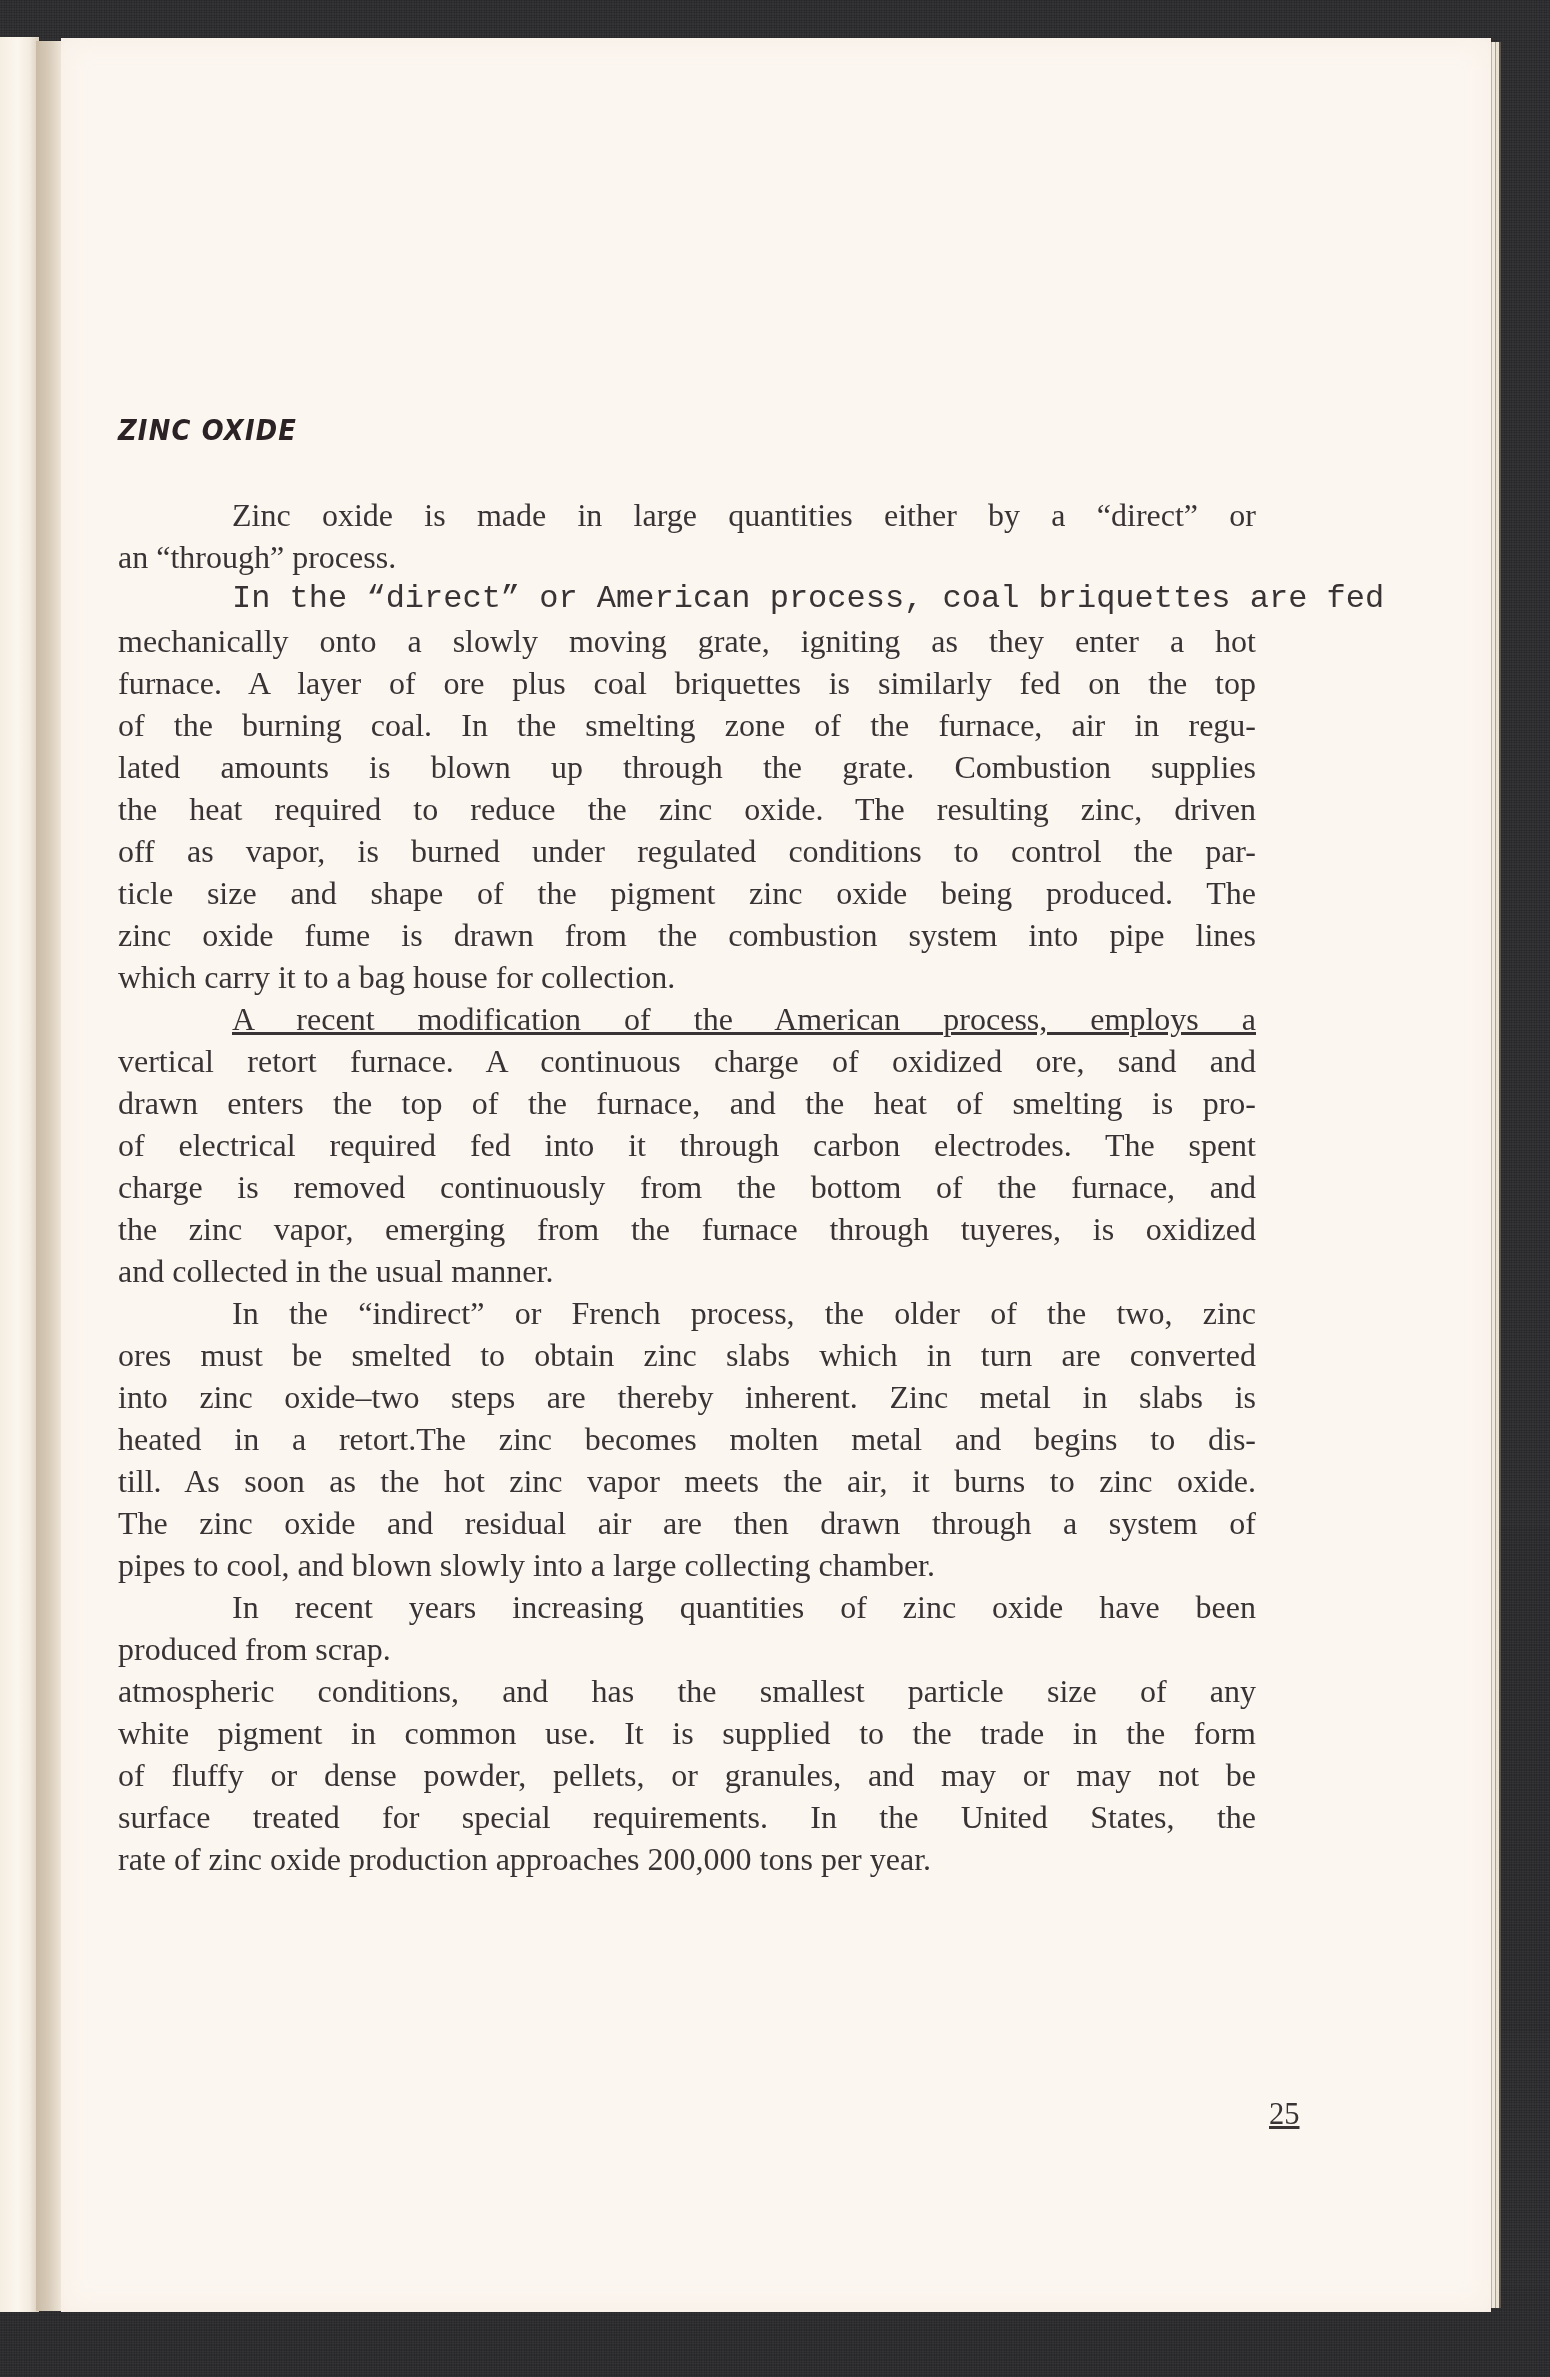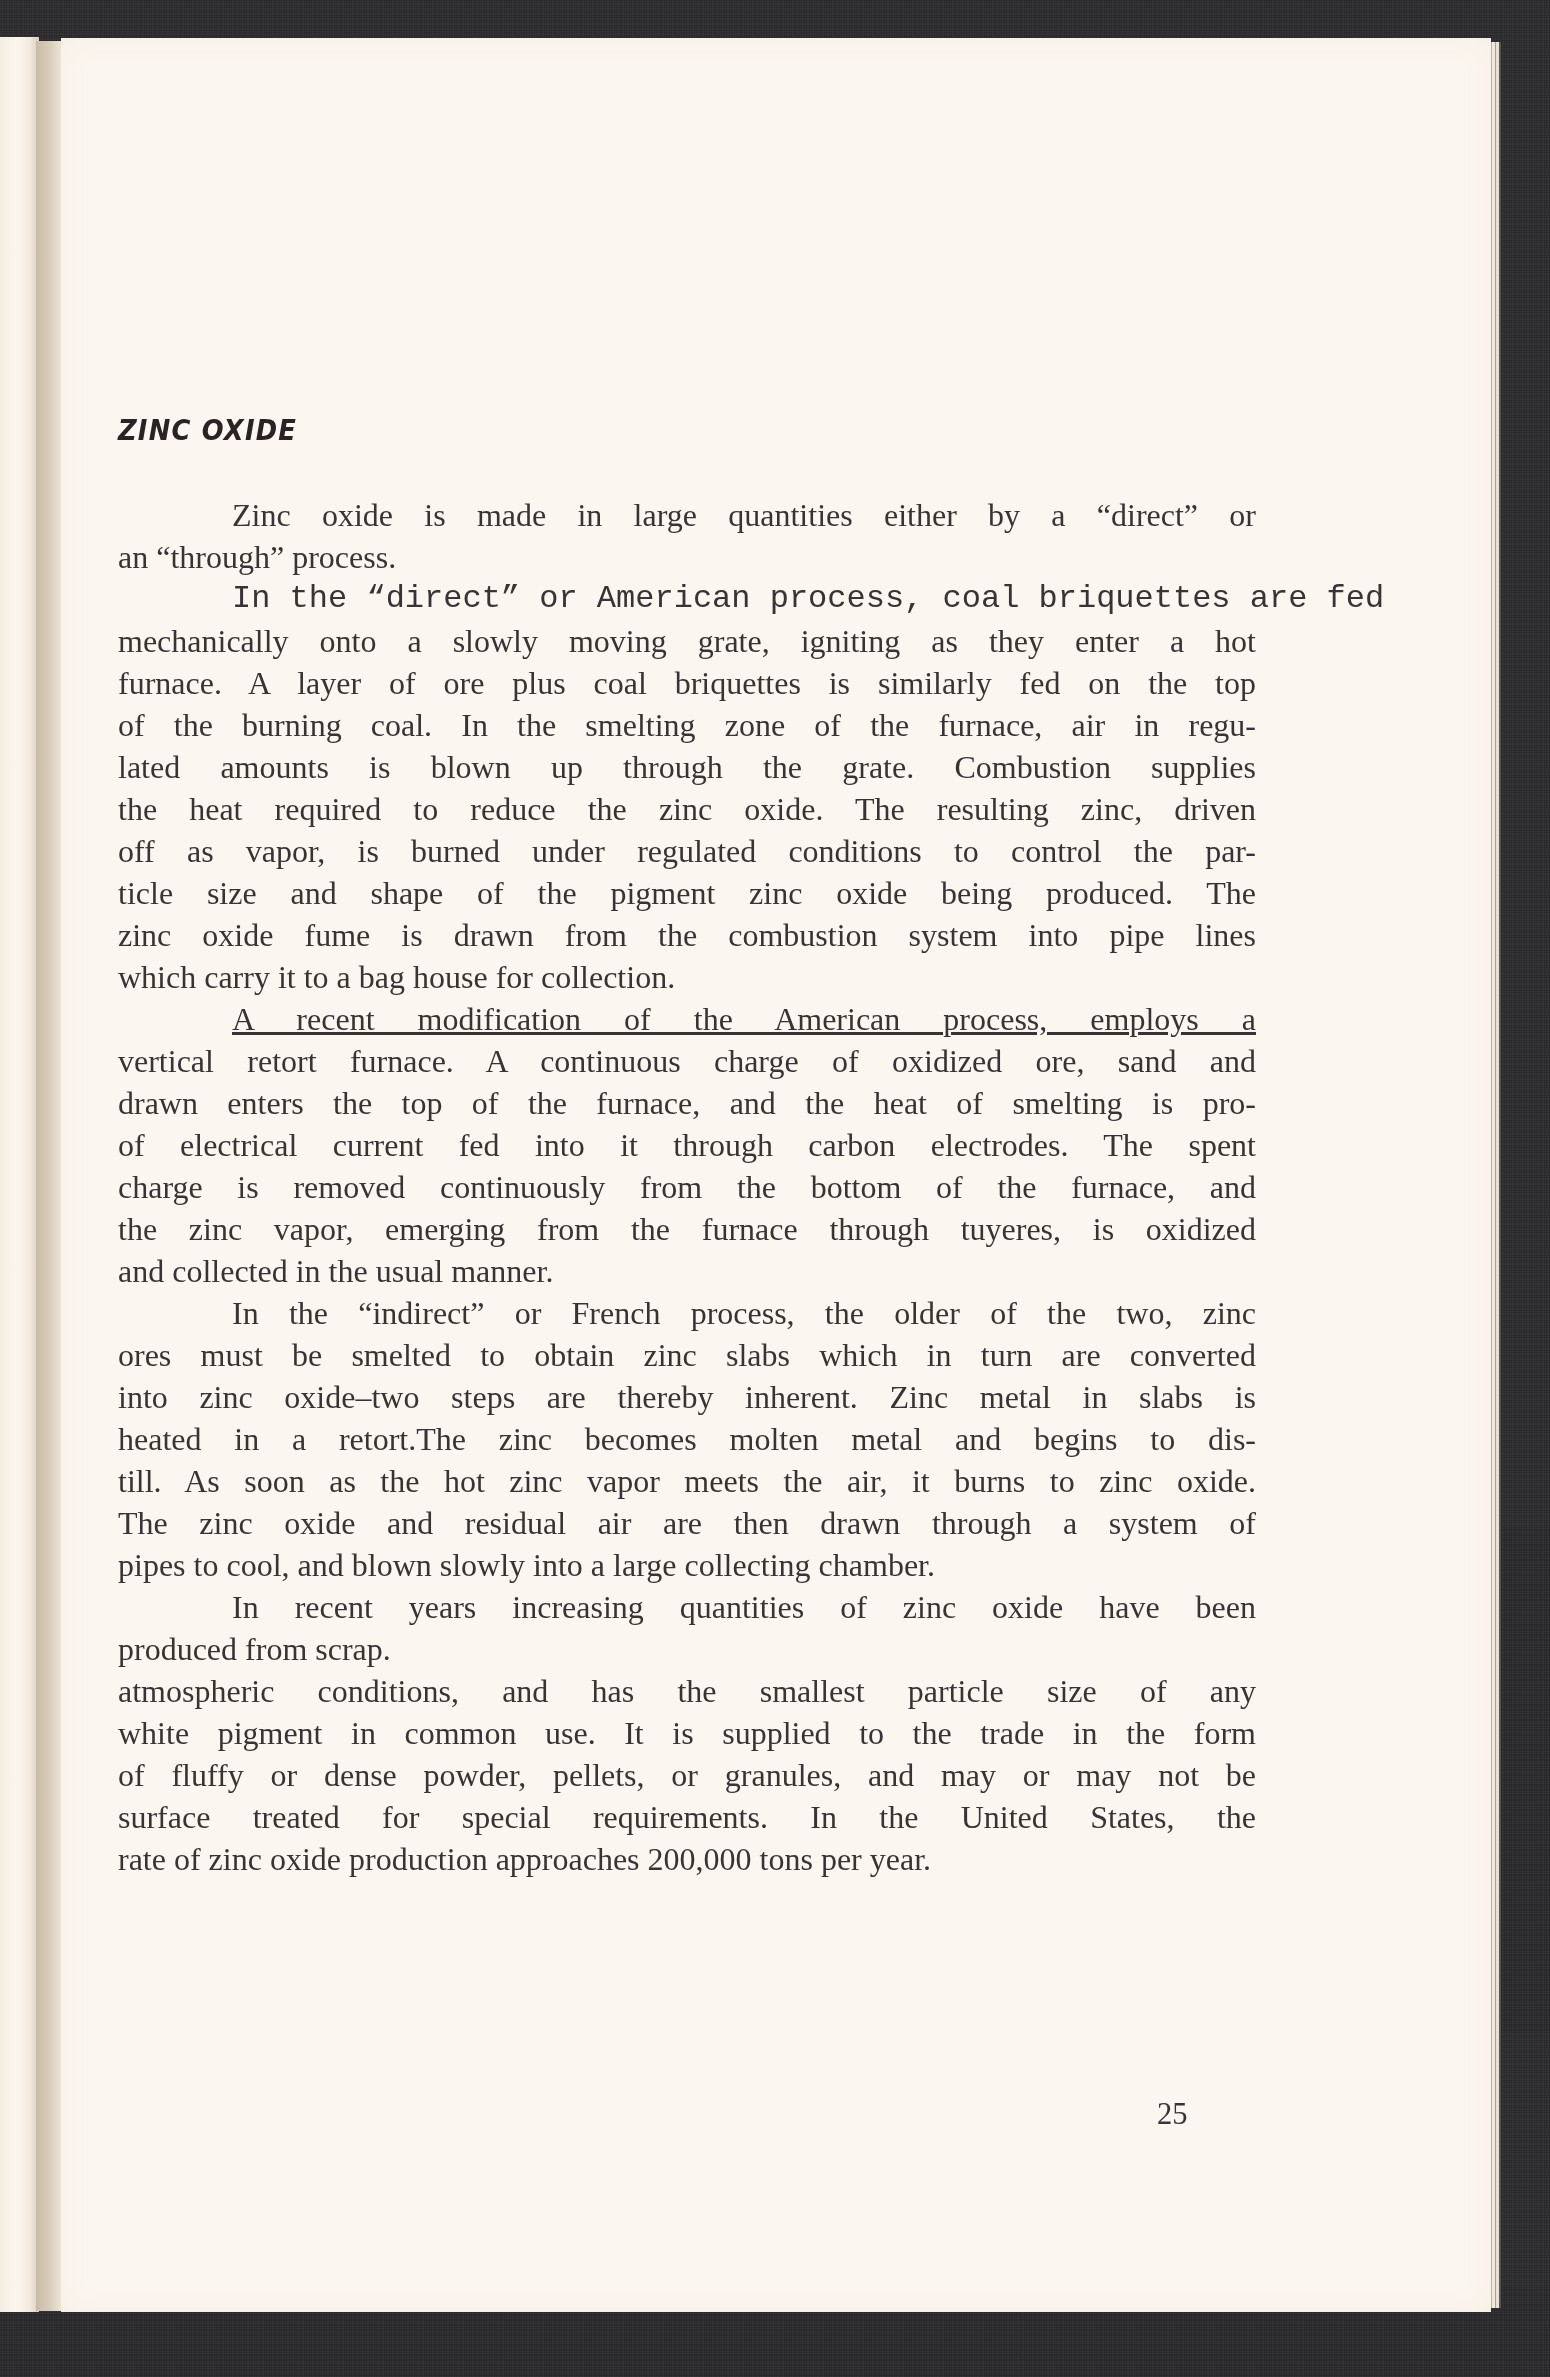--- a/index.html
+++ b/index.html
@@ -42,22 +42,22 @@
       transform: scaleX(0.92); transform-origin: left;
     }
     .body-text {
       position: absolute; left: 118px; top: 494px; width: 1138px;
       color: #3a3335;
       font-size: 32px; line-height: 42px;
     }
     .line { display: block; text-align: justify; text-align-last: justify; white-space: nowrap; }
     .line.last { text-align-last: left; }
     .page-number {
-      position: absolute; left: 1157px; top: 2097px;
-      font-size: 30.5px; color: #3a3335;
+      position: absolute; left: 1269px; top: 2097px;
+      font-size: 30.5px; color: #3a3335; text-decoration: underline;
     }
   </style>
 </head>
 <body>
 
 <div class="cloth"></div>
 <div class="left-page"></div>
 <div class="spine-shadow"></div>
 <div class="page"></div>
 <div class="page-edges"></div>
@@ -78,21 +78,21 @@
       <span class="line">the heat required to reduce the zinc oxide. The resulting zinc, driven</span>
       <span class="line">off as vapor, is burned under regulated conditions to control the par-</span>
       <span class="line">ticle size and shape of the pigment zinc oxide being produced. The</span>
       <span class="line">zinc oxide fume is drawn from the combustion system into pipe lines</span>
       <span class="line last">which carry it to a bag house for collection.</span>
     </div>
     <div class="para-block">
       <span class="line" style="padding-left: 114px; text-decoration: underline;">A recent modification of the American process, employs a</span>
       <span class="line">vertical retort furnace. A continuous charge of oxidized ore, sand and</span>
       <span class="line">drawn enters the top of the furnace, and the heat of smelting is pro-</span>
-      <span class="line">of electrical current fed into it through carbon electrodes. The spent</span>
+      <span class="line">of electrical required fed into it through carbon electrodes. The spent</span>
       <span class="line">charge is removed continuously from the bottom of the furnace, and</span>
       <span class="line">the zinc vapor, emerging from the furnace through tuyeres, is oxidized</span>
       <span class="line last">and collected in the usual manner.</span>
     </div>
     <div class="para-block">
       <span class="line" style="padding-left: 114px;">In the “indirect” or French process, the older of the two, zinc</span>
       <span class="line">ores must be smelted to obtain zinc slabs which in turn are converted</span>
       <span class="line">into zinc oxide–two steps are thereby inherent. Zinc metal in slabs is</span>
       <span class="line">heated in a retort.The zinc becomes molten metal and begins to dis-</span>
       <span class="line">till. As soon as the hot zinc vapor meets the air, it burns to zinc oxide.</span>

